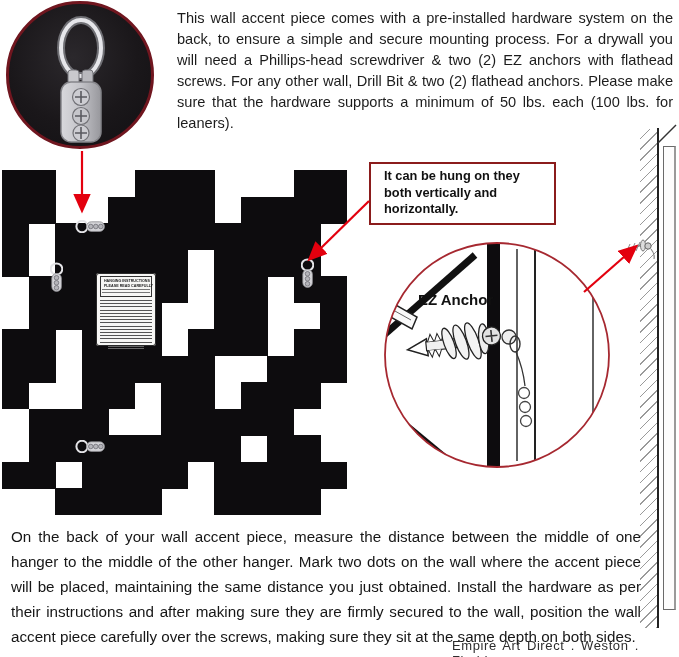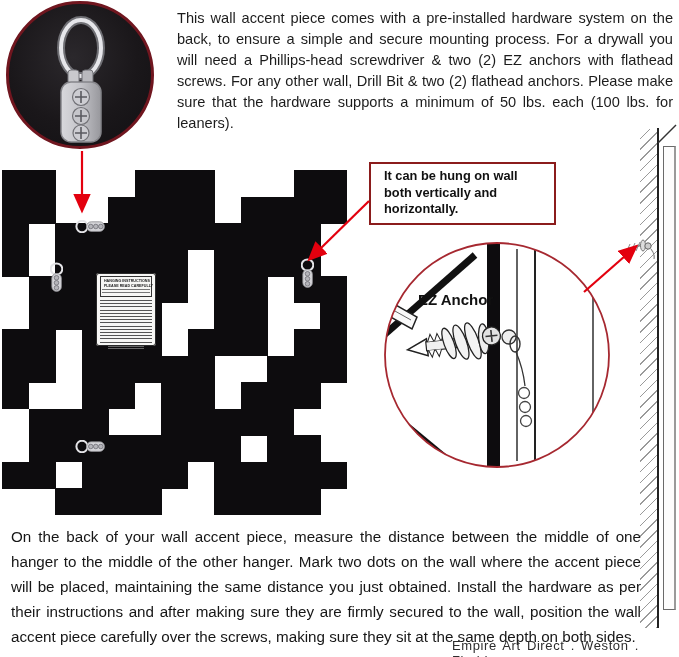--- a/index.html
+++ b/index.html
@@ -79,21 +79,21 @@
       <circle cx="72" cy="93" r="8.5" fill="#cdcdd2" stroke="#717176" stroke-width="1.2"></circle>
       <circle cx="72" cy="112" r="8.5" fill="#c6c6cb" stroke="#717176" stroke-width="1.2"></circle>
       <circle cx="72" cy="129" r="8" fill="#cdcdd2" stroke="#717176" stroke-width="1.2"></circle>
       <path d="M66,93h12M72,87v12 M66,112h12M72,106v12 M66,129h12M72,123v12" stroke="#5a5a60" stroke-width="1.6"></path>
     </svg>
   </div>
 
   <div class="abs intro">This wall accent piece comes with a pre-installed hardware system on the back, to ensure a simple and secure mounting process.  For a drywall you will need a Phillips-head screwdriver &amp; two (2) EZ anchors with flathead screws. For any other wall, Drill Bit &amp; two (2) flathead anchors.  Please make sure that the hardware supports a minimum of 50 lbs. each (100 lbs. for leaners).</div>
 
   <div class="abs callout">
-    <span>It can be hung on wall both vertically and horizontally.</span>
+    <span>It can be hung on they both vertically and horizontally.</span>
   </div>
 
   <div class="abs artwork">
     <div>
         <div class="cell" style="left: 0px; top: 0px; width: 27.2px; height: 27.2px; background: rgb(13, 12, 14);"></div>
         <div class="cell" style="left: 26.5px; top: 0px; width: 27.2px; height: 27.2px; background: rgb(13, 12, 14);"></div>
         <div class="cell" style="left: 132.5px; top: 0px; width: 27.2px; height: 27.2px; background: rgb(13, 12, 14);"></div>
         <div class="cell" style="left: 159px; top: 0px; width: 27.2px; height: 27.2px; background: rgb(13, 12, 14);"></div>
         <div class="cell" style="left: 185.5px; top: 0px; width: 27.2px; height: 27.2px; background: rgb(13, 12, 14);"></div>
         <div class="cell" style="left: 291.5px; top: 0px; width: 27.2px; height: 27.2px; background: rgb(13, 12, 14);"></div>

